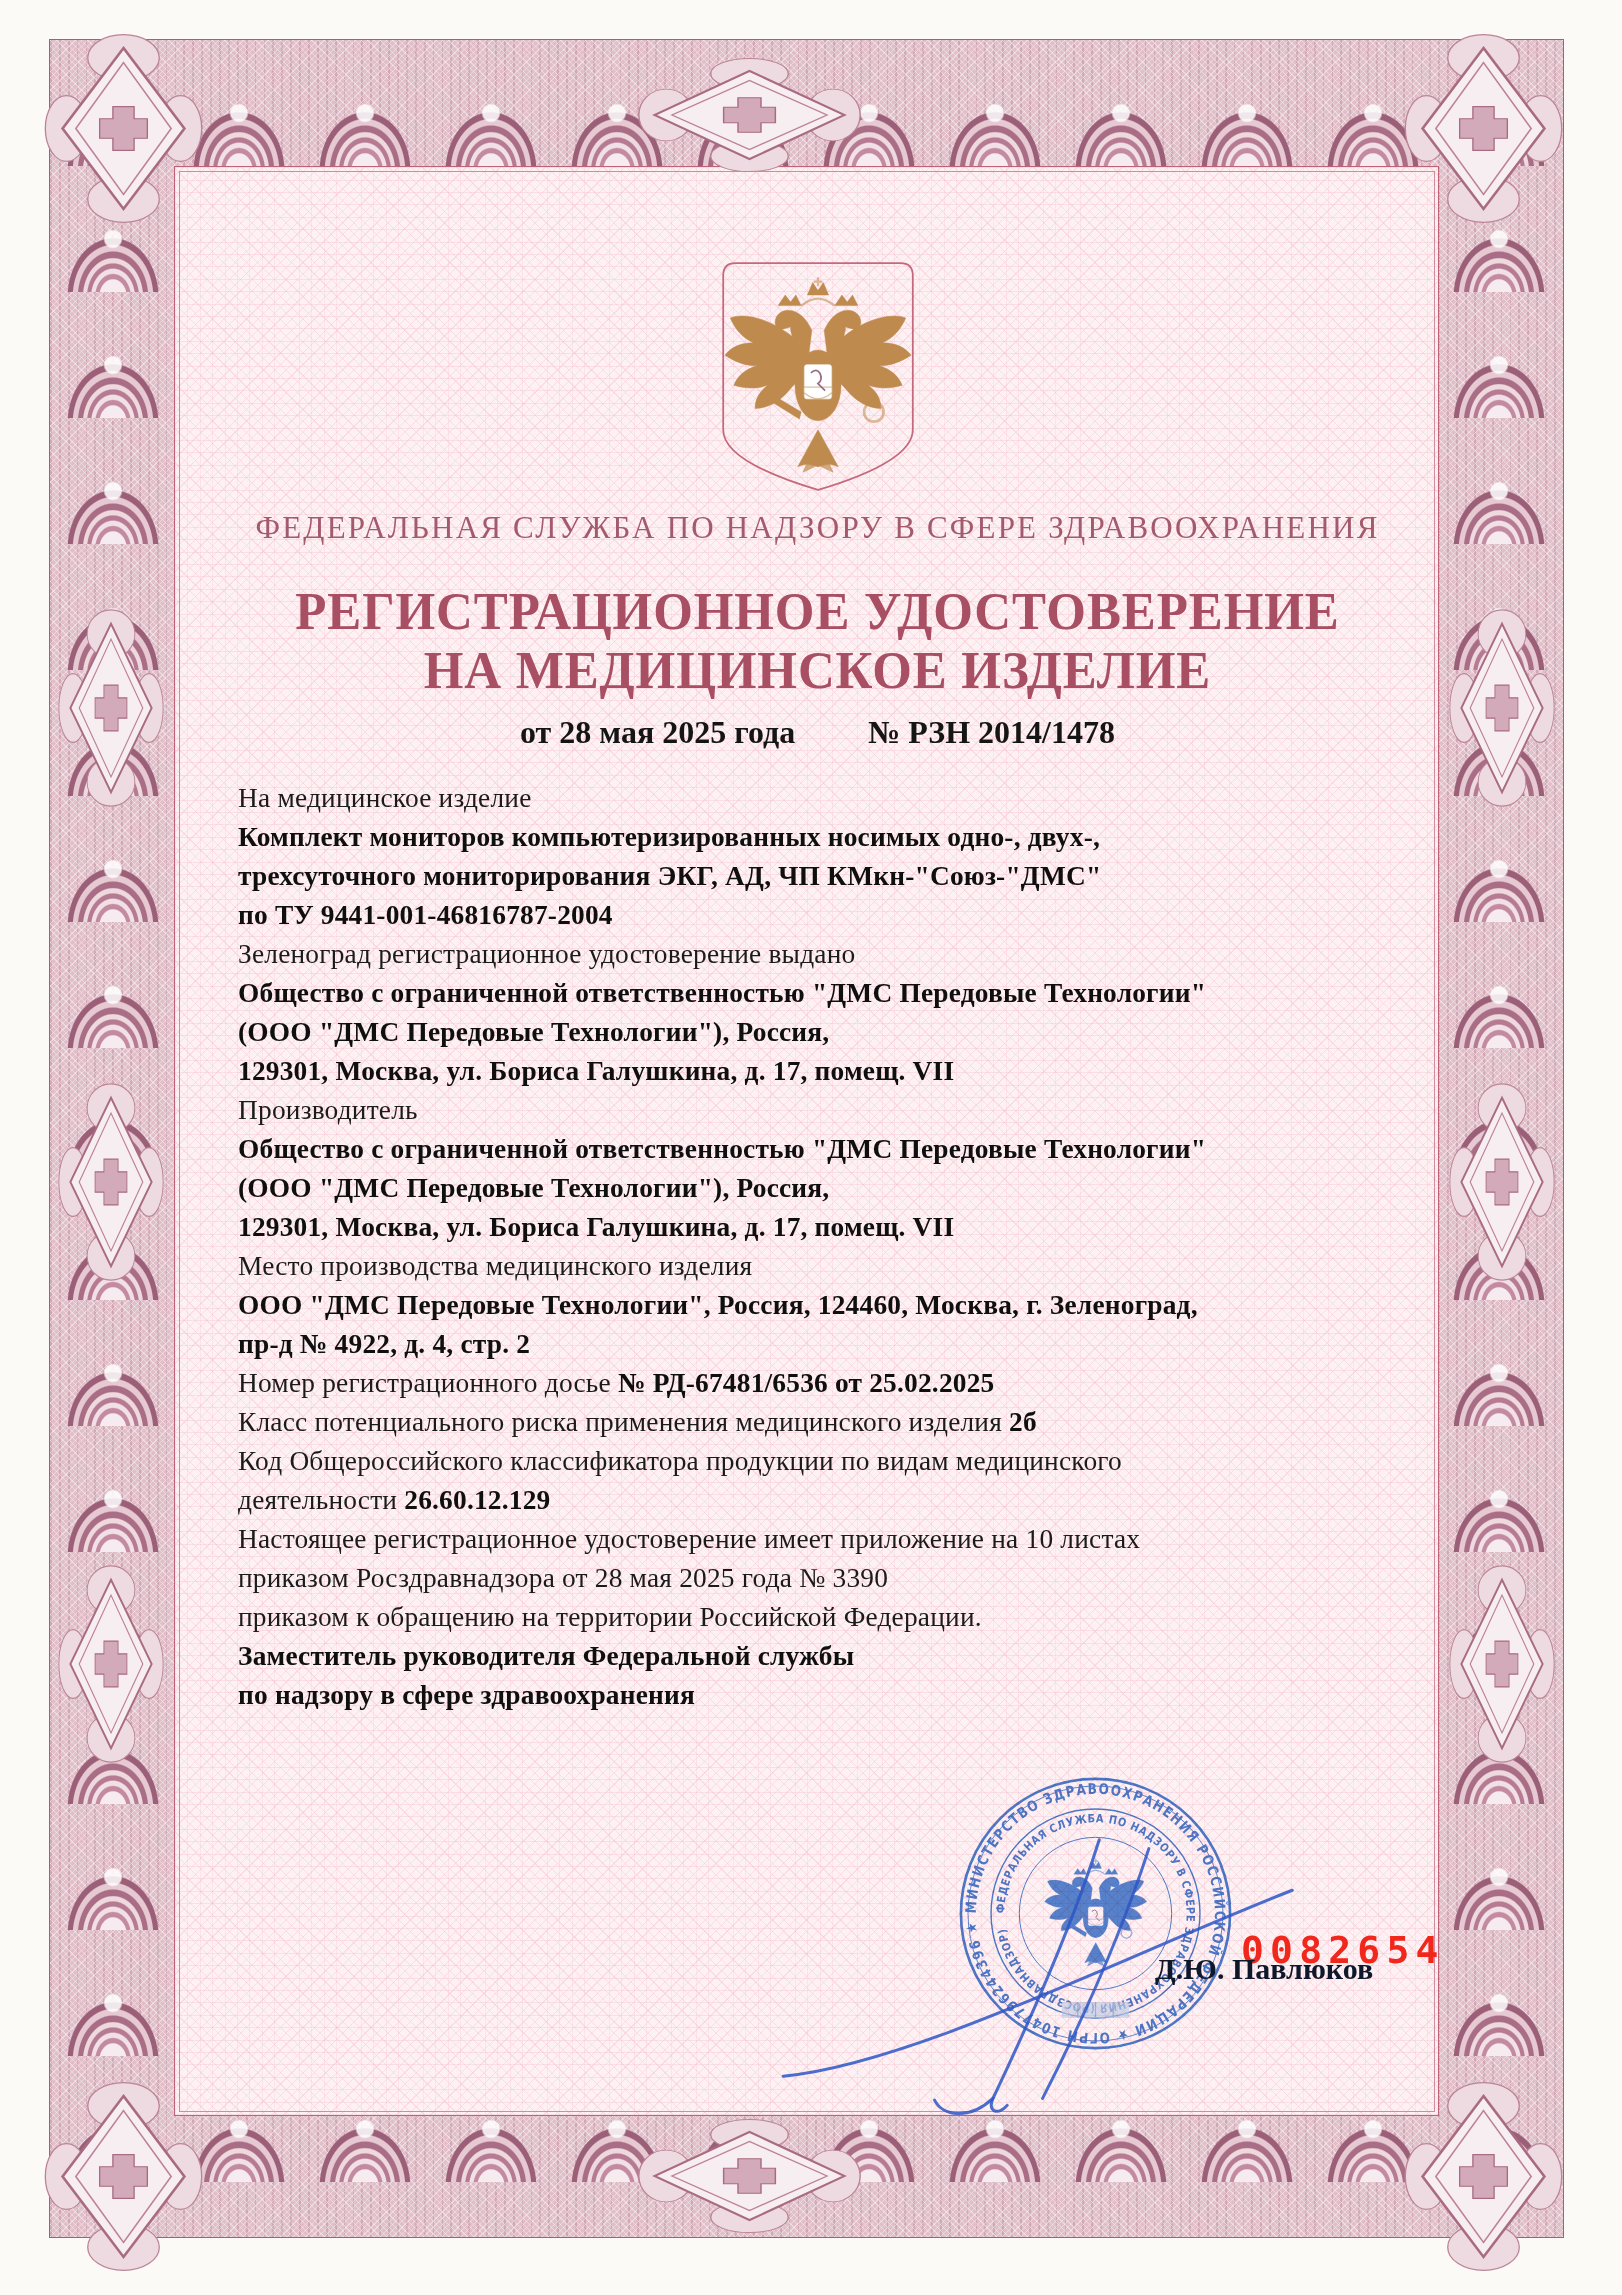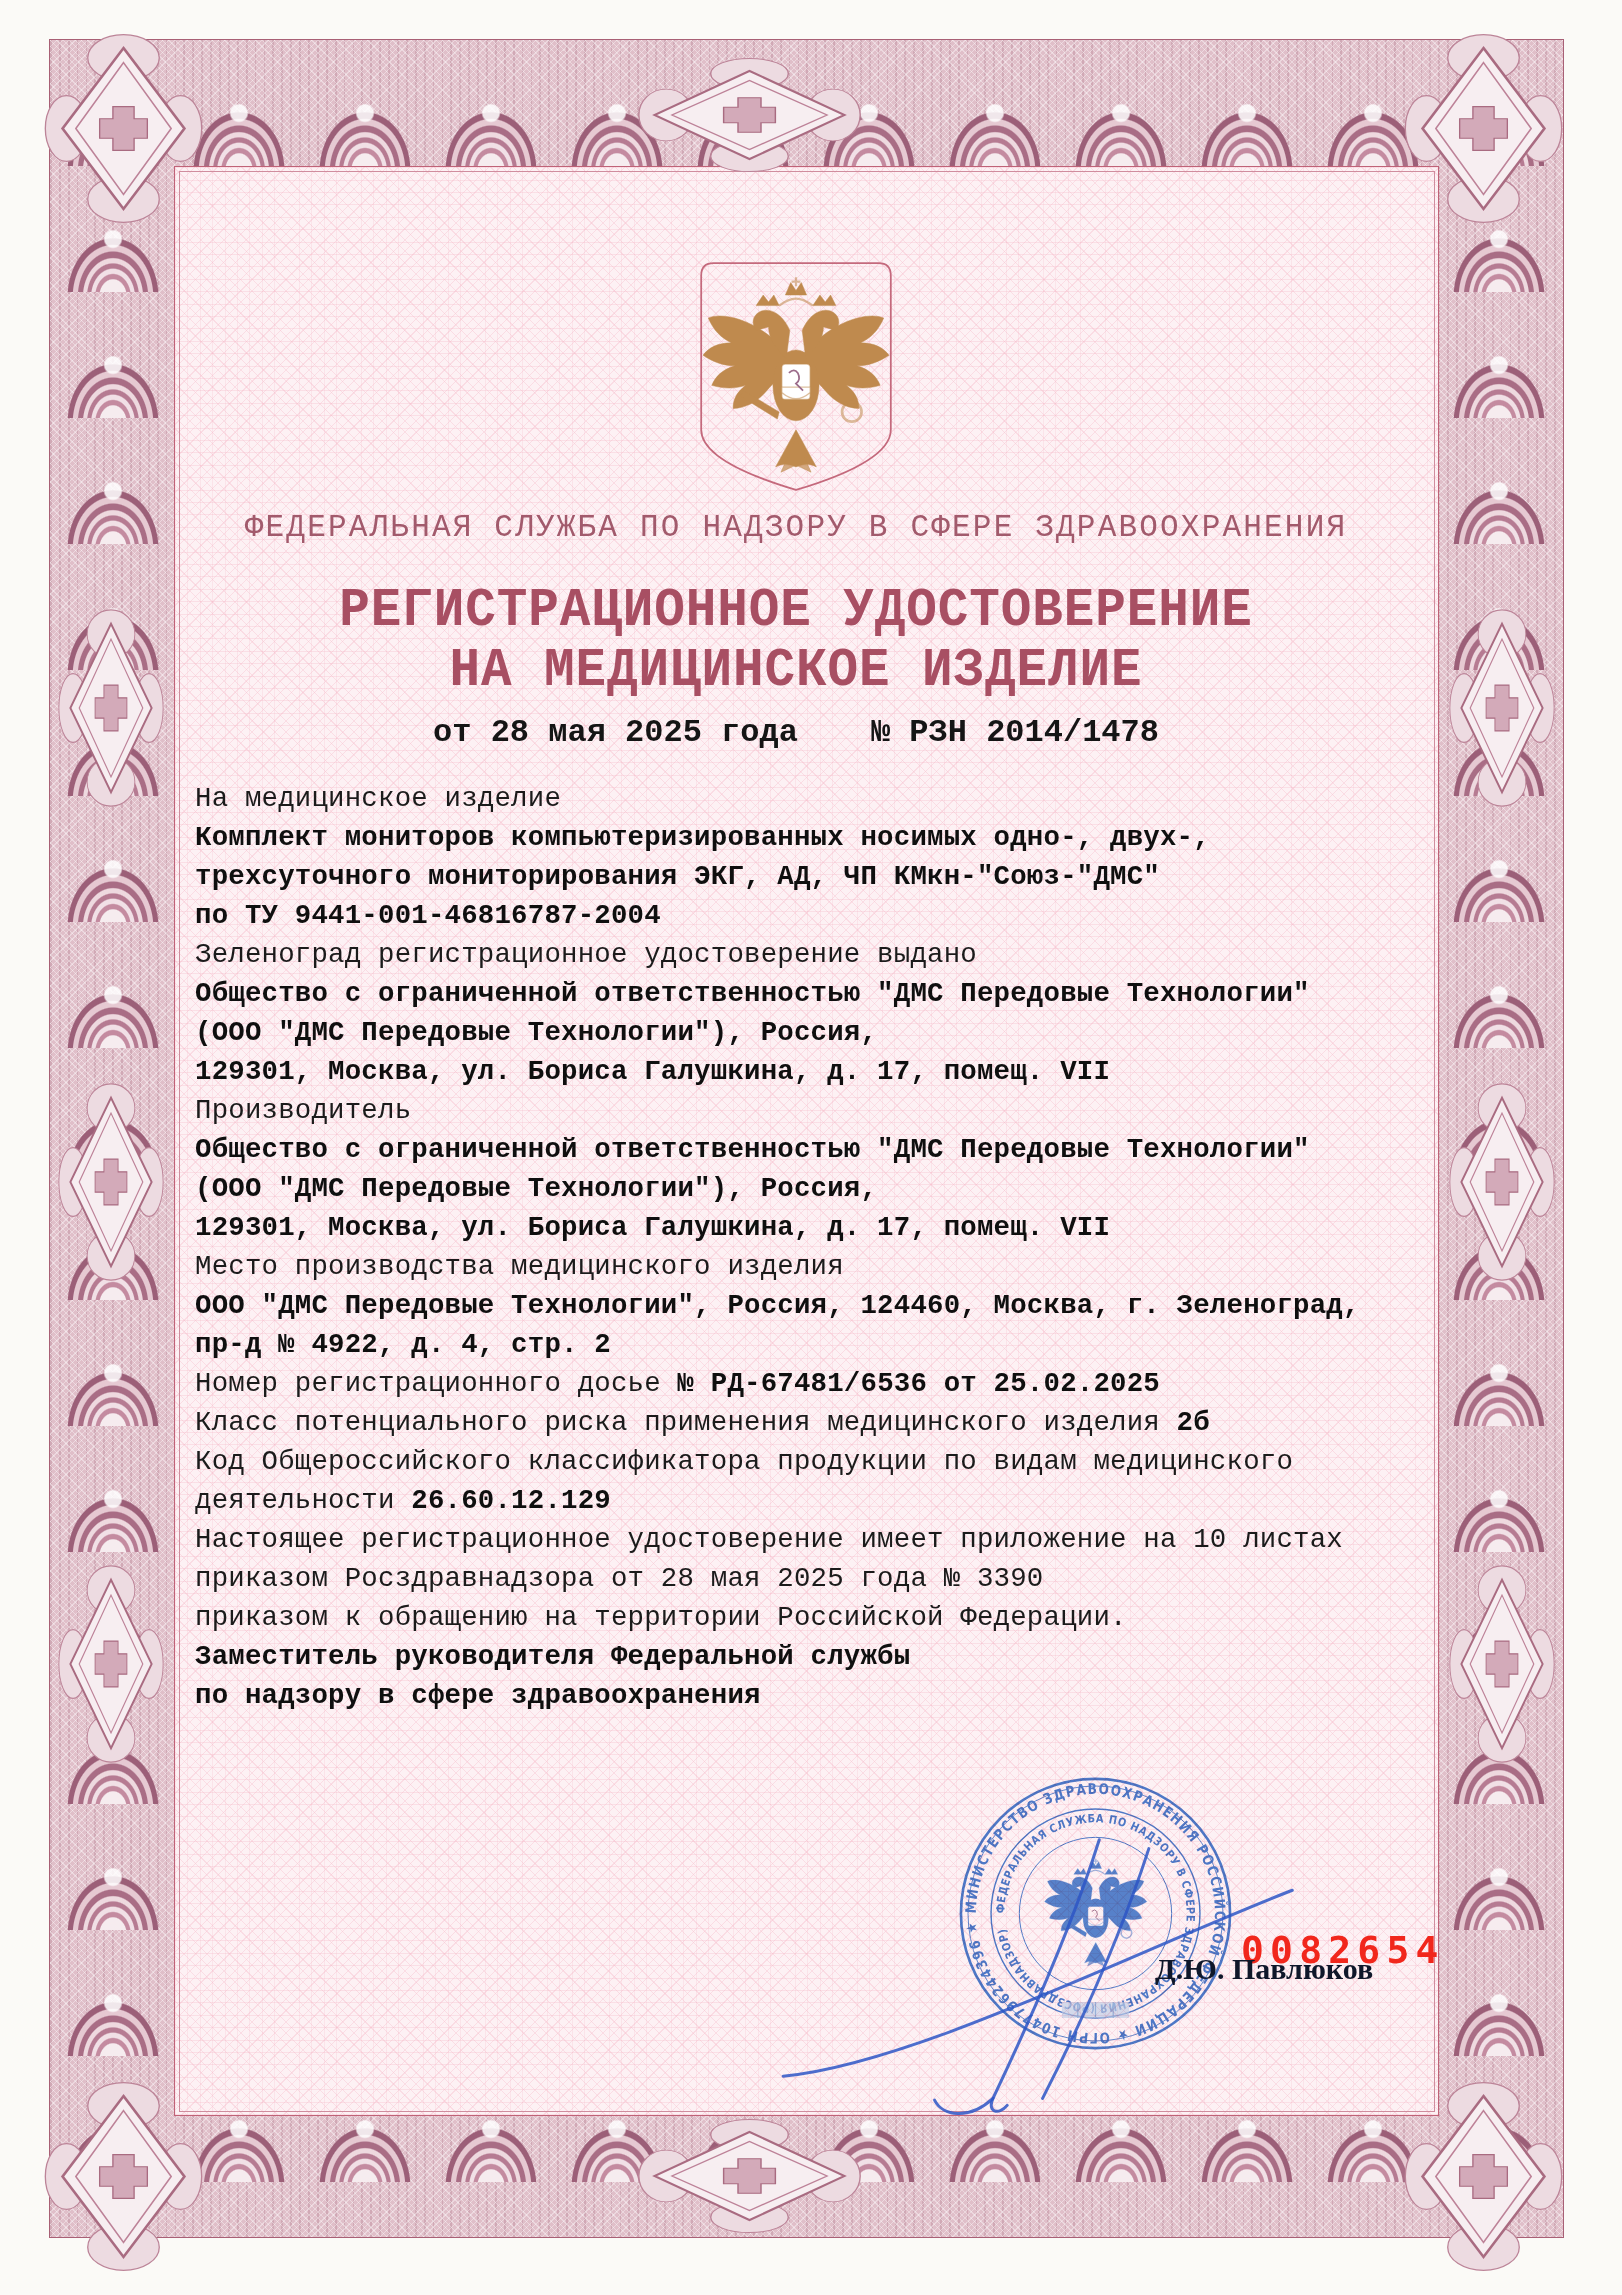--- a/index.html
+++ b/index.html
@@ -31,21 +31,21 @@
     box-sizing:border-box;border:1.8px solid #c06277;
     background-color:#fdf1f4;
     background-image:
       repeating-linear-gradient(0deg,  rgba(244,180,196,.30) 0 0.9px, rgba(0,0,0,0) 0.9px 12.4px),
       repeating-linear-gradient(90deg, rgba(244,180,196,.22) 0 0.9px, rgba(0,0,0,0) 0.9px 12.4px),
       repeating-linear-gradient(45deg, rgba(247,195,208,.45) 0 0.9px, rgba(0,0,0,0) 0.9px 8px),
       repeating-linear-gradient(-45deg,rgba(247,195,208,.45) 0 0.9px, rgba(0,0,0,0) 0.9px 8px);
     z-index:1;
   }
   .content::before{content:"";position:absolute;inset:3.5px;border:0.9px solid #d08d9e;pointer-events:none;}
-  .content-inner{position:relative;width:100%;height:100%;padding:0 41px 0 20px;box-sizing:border-box;font-family:Liberation Mono, monospace;}
+  .content-inner{position:relative;width:100%;height:100%;padding:0 41px 0 63px;box-sizing:border-box;}
 
   
   .orn{position:absolute;z-index:2;overflow:visible;}
   .orn-h{transform:rotate(90deg);}
 
   
   .emblem{display:block;margin:89px auto 0;width:204px;height:241px;color:#bf8a4e;}
 
   
   .agency{margin-top:10.6px;text-align:center;color:#a25a6c;font-size:31px;line-height:39px;letter-spacing:2.2px;}

